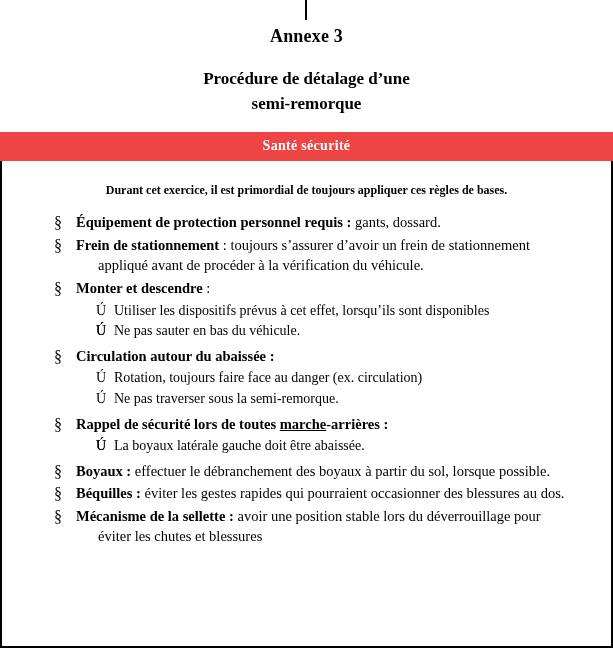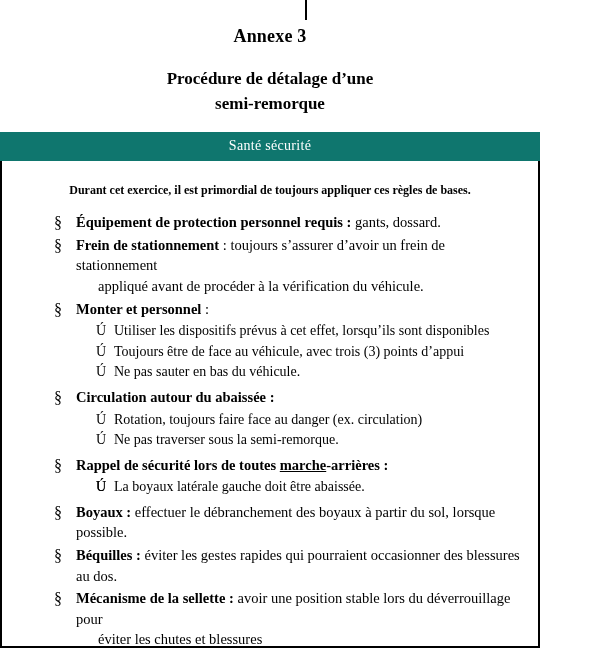--- a/index.html
+++ b/index.html
@@ -9,21 +9,21 @@
   body {
     width: 613px;
     height: 667px;
     background: #ffffff;
     font-family: "Liberation Serif", serif;
     color: #000000;
     overflow: hidden;
   }
   .page {
     position: relative;
-    width: 540px;
+    width: 613px;
     height: 667px;
   }
   .top-caret {
     position: absolute;
     left: 305px;
     top: 0;
     width: 2px;
     height: 20px;
     background: #000;
   }
@@ -37,24 +37,24 @@
     letter-spacing: 0.2px;
   }
   .doc-title {
     margin-top: 20px;
     font-size: 17px;
     font-weight: bold;
     line-height: 1.45;
   }
   .banner {
     margin-top: 16px;
-    background: #0f766e;
+    background: #ef4444;
     color: #ffffff;
     text-align: center;
-    font-weight: normal;
+    font-weight: bold;
     font-size: 14px;
     padding: 6px 0 7px 0;
     letter-spacing: 0.3px;
   }
   .frame {
     border-left: 2px solid #000;
     border-right: 2px solid #000;
     border-bottom: 2px solid #000;
     height: 487px;
     box-sizing: border-box;
@@ -141,29 +141,28 @@
       </div>
 
       <div class="item">
         <span class="marker">§</span>
         <span class="lead">Frein de stationnement</span><span> : toujours s’assurer d’avoir un frein  de  stationnement</span>
         <span class="cont">appliqué avant de procéder à la vérification du véhicule.</span>
       </div>
 
       <div class="item">
         <span class="marker">§</span>
-        <span class="lead">Monter et personnel</span><span> :</span>
+        <span class="lead">Monter et descendre</span><span> :</span>
       </div>
       <div class="subitem">
         <span class="submarker">Ú</span>
         <span>Utiliser les dispositifs prévus à cet effet, lorsqu’ils sont disponibles</span>
       </div>
       <div class="subitem">
         <span class="submarker">Ú</span>
-        <span>Toujours être de face au véhicule, avec trois (3) points d’appui</span>
       </div>
       <div class="subitem">
         <span class="submarker">Ú</span>
         <span>Ne pas sauter en bas du véhicule.</span>
       </div>
 
       <div class="gap"></div>
 
       <div class="item">
         <span class="marker">§</span>

